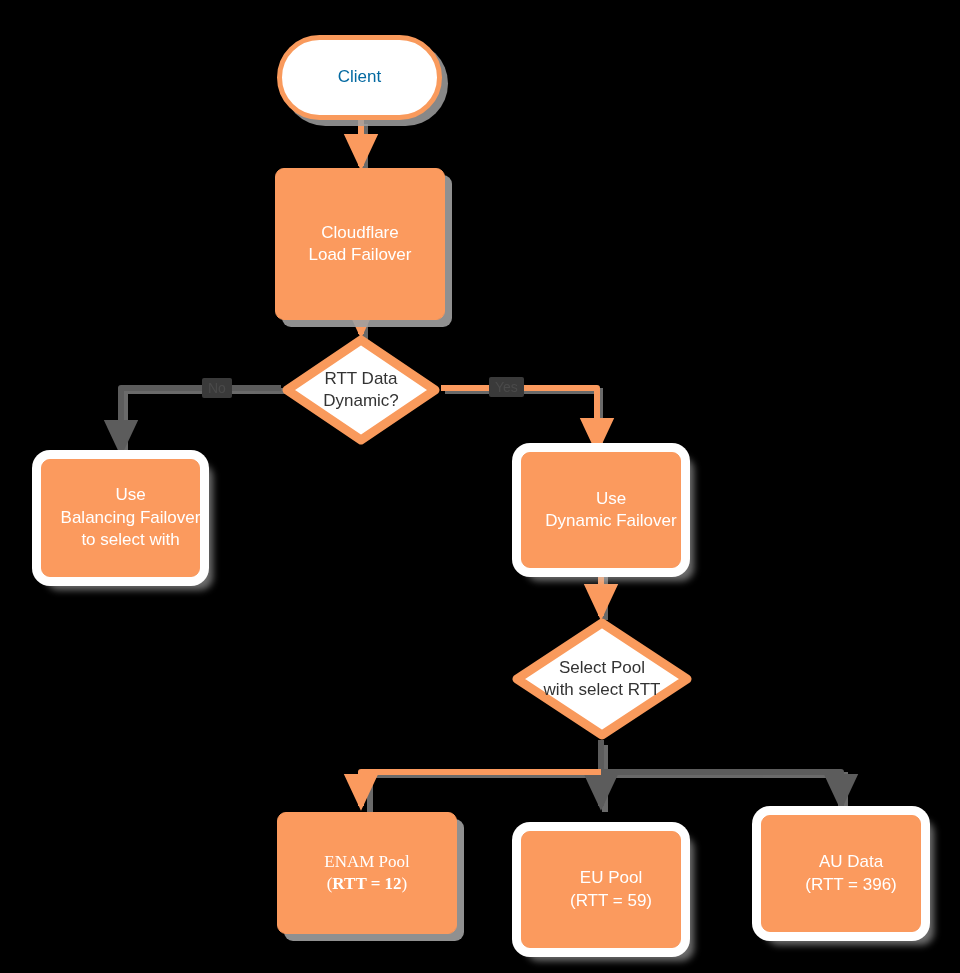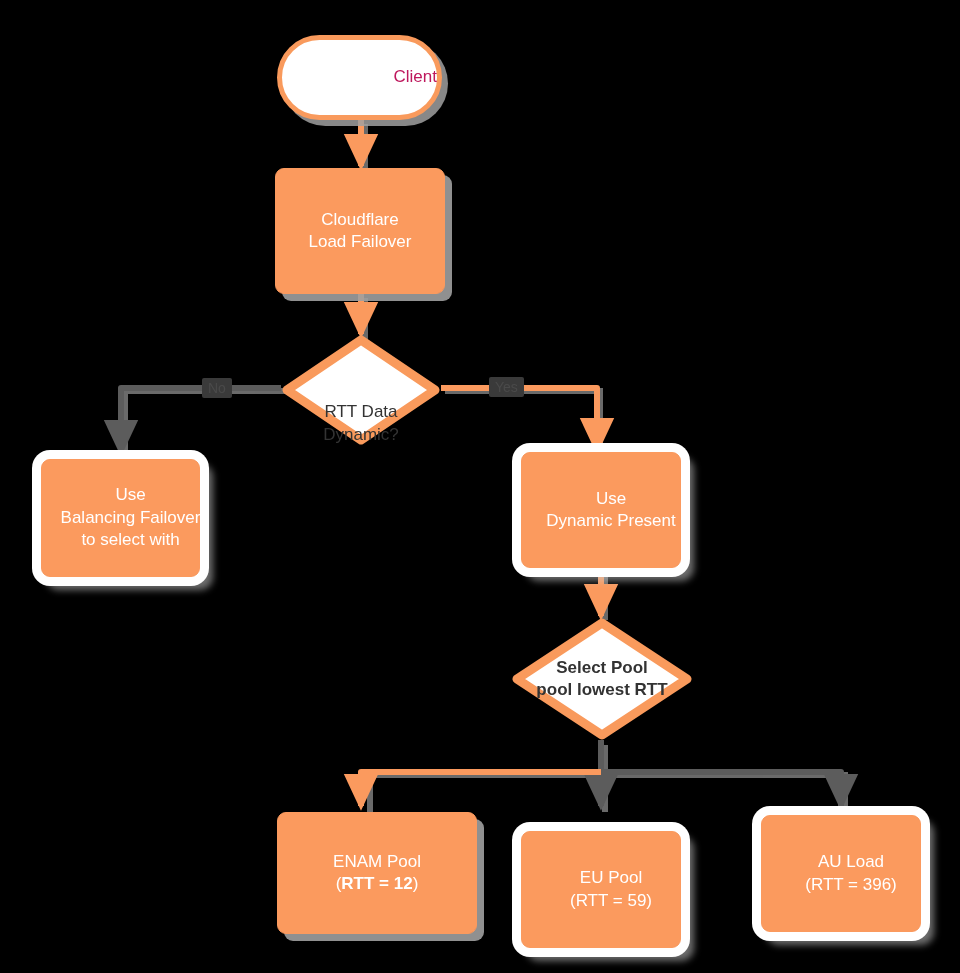--- a/index.html
+++ b/index.html
@@ -32,24 +32,23 @@
     justify-content: center;
     text-align: center;
     line-height: 1.32;
   }
 
   
   .node-terminator {
     background: #FFFFFF;
     border: 5px solid #F99A5C;
     border-radius: 999px;
-    color: #be185d;
+    color: #0369a1;
     font-size: 17px;
     box-shadow: 6px 6px 0 0 rgba(160,160,160,0.85);
-    justify-content: flex-end;
   }
 
   
   .node-process {
     background: #FB9A5E;
     border: 1px solid #FB9A5E;
     border-radius: 9px;
     color: #FFFFFF;
     font-size: 17px;
     box-shadow: 7px 7px 0 0 rgba(160,160,160,0.9);
@@ -148,78 +147,78 @@
     <path d="M601,772 L361,772 L361,806" stroke="#FB9A5E" stroke-width="6" fill="none" stroke-linejoin="round" marker-end="url(#arrow-orange)"></path>
   </svg>
 
   <div class="edge-label" style="left:202px; top:378px;">No</div>
   <div class="edge-label" style="left:489px; top:377px;">Yes</div>
 
   <div class="node node-terminator" style="left:277px; top:35px; width:165px; height:85px;">
     <span class="line1">Client</span>
   </div>
 
-  <div class="node node-process" style="left:275px; top:168px; width:170px; height:126px;">
+  <div class="node node-process" style="left:275px; top:168px; width:170px; height:152px;">
     <div>
       <span class="line1">Cloudflare</span>
       <span class="line2">Load Failover</span>
     </div>
   </div>
 
-  <div class="node node-decision" style="left:281px; top:334px; width:160px; height:112px;align-items:flex-end;">
+  <div class="node node-decision" style="left:281px; top:334px; width:160px; height:112px;">
     <svg class="diamond-shape" viewBox="0 0 160 112" preserveAspectRatio="none">
       <polygon points="80,6 154,56 80,106 6,56" fill="#FFFFFF" stroke="#F99A5C" stroke-width="9" stroke-linejoin="round"></polygon>
     </svg>
     <div class="diamond-label">
       <span class="line1">RTT Data</span>
       <span class="line2">Dynamic?</span>
     </div>
   </div>
 
   <div class="node node-process halo" style="left:41px; top:459px; width:159px; height:118px;">
     <div>
       <span class="line1">Use</span>
       <span class="line2">Balancing Failover</span>
       <span class="line3">to select with</span>
     </div>
   </div>
 
   <div class="node node-process halo" style="left:521px; top:452px; width:160px; height:116px;">
     <div>
       <span class="line1">Use</span>
-      <span class="line2">Dynamic Present</span>
-    </div>
-  </div>
-
-  <div class="node node-decision" style="left:511px; top:617px; width:182px; height:124px;font-weight:bold;">
+      <span class="line2">Dynamic Failover</span>
+    </div>
+  </div>
+
+  <div class="node node-decision" style="left:511px; top:617px; width:182px; height:124px;">
     <svg class="diamond-shape" viewBox="0 0 182 124" preserveAspectRatio="none">
       <polygon points="91,6 176,62 91,118 6,62" fill="#FFFFFF" stroke="#F99A5C" stroke-width="9" stroke-linejoin="round"></polygon>
     </svg>
     <div class="diamond-label">
       <span class="line1">Select Pool</span>
-      <span class="line2">pool lowest RTT</span>
-    </div>
-  </div>
-
-  <div class="node node-process" style="left:277px; top:812px; width:200px; height:122px;">
+      <span class="line2">with select RTT</span>
+    </div>
+  </div>
+
+  <div class="node node-process" style="left:277px; top:812px; width:180px; height:122px;font-family:Liberation Serif, serif;">
     <div>
       <span class="line1">ENAM Pool</span>
       <span class="line2">
         <span>(</span><span class="bold-rtt">RTT = 12</span><span>)</span>
       </span>
     </div>
   </div>
 
   <div class="node node-process halo" style="left:521px; top:815px; width:160px; height:117px;margin-top:16px;">
     <div>
       <span class="line1">EU Pool</span>
       <span class="line2">(RTT = 59)</span>
     </div>
   </div>
 
   <div class="node node-process halo" style="left:761px; top:815px; width:160px; height:117px;">
     <div>
-      <span class="line1">AU Load</span>
+      <span class="line1">AU Data</span>
       <span class="line2">(RTT = 396)</span>
     </div>
   </div>
 
 </div>
 
 </body></html>

